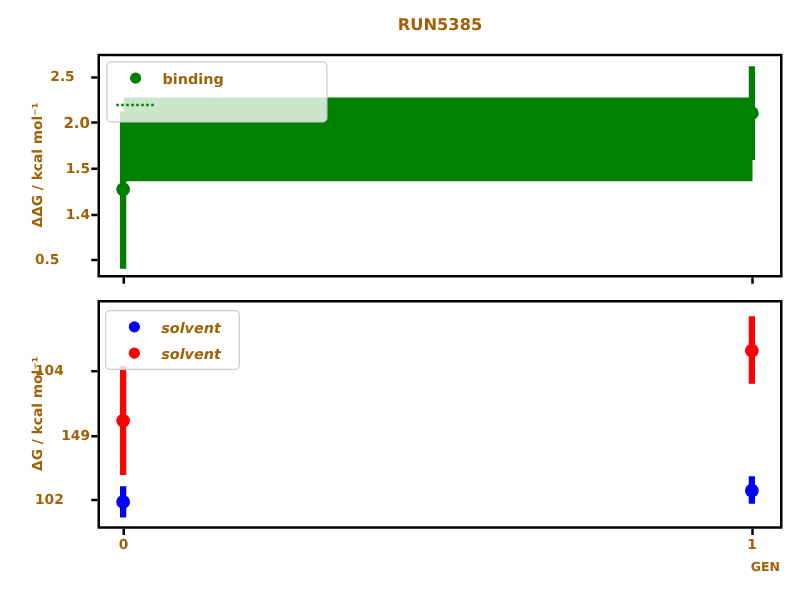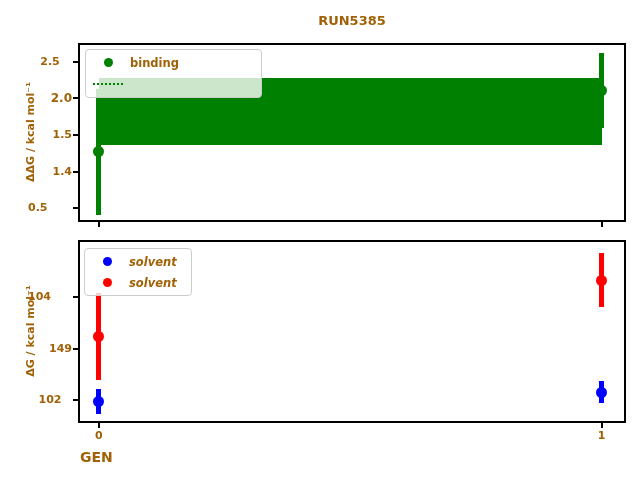--- a/index.html
+++ b/index.html
@@ -17,22 +17,22 @@
   }
   #axes-top{left:78px;top:43px;width:548px;height:179px;}
   #axes-bottom{left:78px;top:240px;width:548px;height:183px;}
   .ylabel{
     position:absolute;white-space:nowrap;font-size:11px;font-weight:bold;
     transform:translate(-50%,-50%) rotate(-90deg);
   }
   #ylabel-top{left:30px;top:132px;}
   #ylabel-bottom{left:30px;top:331px;}
   .xlabel{
-    position:absolute;left:80px;top:449px;width:544px;text-align:left;
-    font-size:14px;font-weight:bold;
+    position:absolute;left:80px;top:449px;width:544px;text-align:right;
+    font-size:10px;font-weight:bold;
   }
   .legend{
     position:absolute;z-index:10;border:1px solid #cccccc;border-radius:4px;
     background:rgba(255,255,255,0.8);box-sizing:border-box;
     display:flex;flex-direction:column;justify-content:space-evenly;
     padding:2px 0;
   }
   #legend-top{left:85px;top:49px;width:177px;height:49px;}
   #legend-bottom{left:84px;top:248px;width:108px;height:48px;font-style:italic;}
   .legend-row{display:flex;align-items:center;height:22px;}
@@ -94,21 +94,21 @@
     <div style="left: 28px; top: 54.841px; width: 44px; text-align: center; font-size: 11px; font-weight: bold; line-height: 14px; position: absolute;">2.5</div>
     <div style="left: 97.854px; top: 222px; width: 2px; height: 5px; background: rgb(0, 0, 0); position: absolute;"></div>
     <div style="left: 600.627px; top: 222px; width: 2px; height: 5px; background: rgb(0, 0, 0); position: absolute;"></div>
     <div style="left: 98.854px; top: 77.9498px; width: 502.773px; height: 67.364px; background: rgb(0, 128, 0); z-index: 1; position: absolute;"></div>
     <div style="left: 98.854px; top: 110.632px; width: 502.773px; height: 0px; border-top: 2px dotted rgb(0, 128, 0); z-index: 2; position: absolute;"></div>
     <div style="left: 96.354px; top: 88.9331px; width: 5px; height: 125.941px; background: rgb(0, 128, 0); z-index: 3; position: absolute;"></div>
     <div style="left: 93.354px; top: 146.404px; width: 11px; height: 11px; border-radius: 50%; background: rgb(0, 128, 0); z-index: 4; position: absolute;"></div>
     <div style="left: 599.127px; top: 53.0544px; width: 5px; height: 74.6862px; background: rgb(0, 128, 0); z-index: 3; position: absolute;"></div>
     <div style="left: 596.127px; top: 84.8975px; width: 11px; height: 11px; border-radius: 50%; background: rgb(0, 128, 0); z-index: 4; position: absolute;"></div>
     <div style="left: 73px; top: 399.306px; width: 5px; height: 2px; background: rgb(0, 0, 0); position: absolute;"></div>
-    <div style="left: 28px; top: 393.306px; width: 44px; text-align: center; font-size: 11px; font-weight: bold; line-height: 14px; position: absolute;">102</div>
+    <div style="left: 28px; top: 393.306px; width: 44px; text-align: left; font-size: 11px; font-weight: bold; line-height: 14px; position: absolute;">102</div>
     <div style="left: 73px; top: 347.572px; width: 5px; height: 2px; background: rgb(0, 0, 0); position: absolute;"></div>
     <div style="left: 28px; top: 341.572px; width: 44px; text-align: right; font-size: 11px; font-weight: bold; line-height: 14px; position: absolute;">149</div>
     <div style="left: 73px; top: 295.838px; width: 5px; height: 2px; background: rgb(0, 0, 0); position: absolute;"></div>
     <div style="left: 28px; top: 289.838px; width: 44px; font-size: 11px; font-weight: bold; line-height: 14px; position: absolute;">104</div>
     <div style="left: 97.854px; top: 423px; width: 2px; height: 5px; background: rgb(0, 0, 0); position: absolute;"></div>
     <div style="left: 86.854px; top: 429px; width: 24px; text-align: center; font-size: 11px; font-weight: bold; line-height: 14px; position: absolute;">0</div>
     <div style="left: 600.627px; top: 423px; width: 2px; height: 5px; background: rgb(0, 0, 0); position: absolute;"></div>
     <div style="left: 589.627px; top: 429px; width: 24px; text-align: center; font-size: 11px; font-weight: bold; line-height: 14px; position: absolute;">1</div>
     <div style="left: 96.354px; top: 389.442px; width: 5px; height: 24.8324px; background: rgb(0, 0, 255); z-index: 3; position: absolute;"></div>
     <div style="left: 93.354px; top: 396.358px; width: 11px; height: 11px; border-radius: 50%; background: rgb(0, 0, 255); z-index: 4; position: absolute;"></div>

